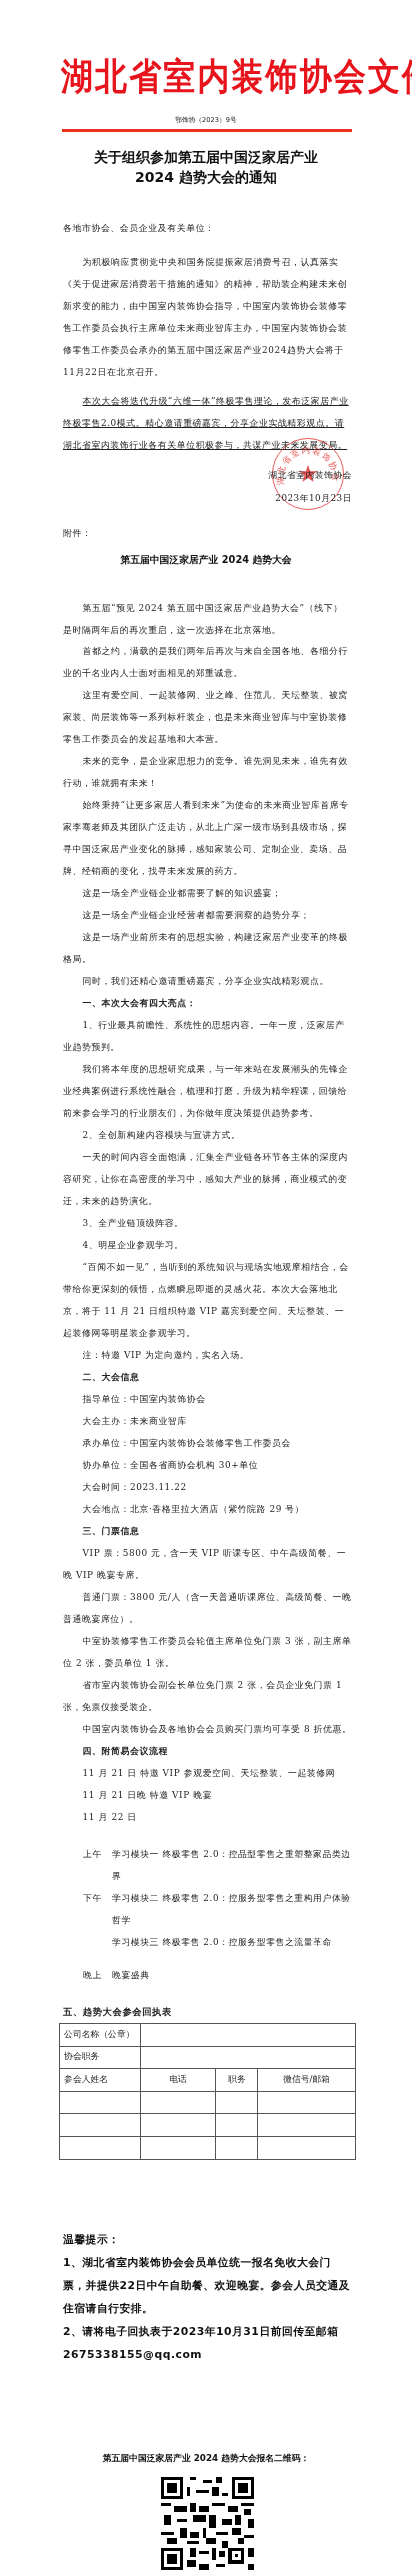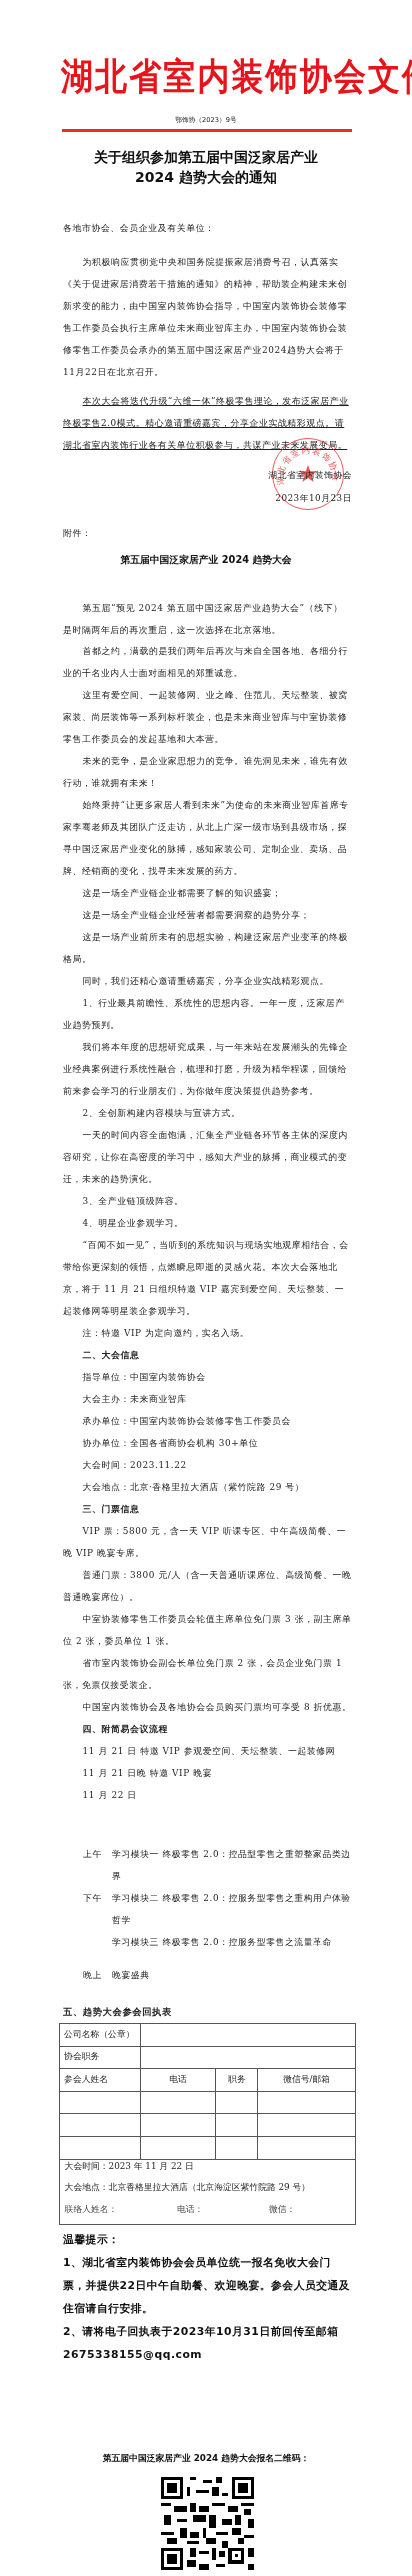--- a/index.html
+++ b/index.html
@@ -84,20 +84,21 @@
     <p class="indent">第五届“预见 2024 第五届中国泛家居产业趋势大会”（线下）是时隔两年后的再次重启，这一次选择在北京落地。</p>
     <p class="indent" style="margin-top:-1px;">首都之约，满载的是我们两年后再次与来自全国各地、各细分行业的千名业内人士面对面相见的郑重诚意。</p>
     <p class="indent">这里有爱空间、一起装修网、业之峰、住范儿、天坛整装、被窝家装、尚层装饰等一系列标杆装企，也是未来商业智库与中室协装修零售工作委员会的发起基地和大本营。</p>
     <p class="indent">未来的竞争，是企业家思想力的竞争。谁先洞见未来，谁先有效行动，谁就拥有未来！</p>
     <p class="indent">始终秉持“让更多家居人看到未来”为使命的未来商业智库首席专家李骞老师及其团队广泛走访，从北上广深一级市场到县级市场，探寻中国泛家居产业变化的脉搏，感知家装公司、定制企业、卖场、品牌、经销商的变化，找寻未来发展的药方。</p>
     <p class="indent">这是一场全产业链企业都需要了解的知识盛宴；</p>
     <p class="indent">这是一场全产业链企业经营者都需要洞察的趋势分享；</p>
     <p class="indent">这是一场产业前所未有的思想实验，构建泛家居产业变革的终极格局。</p>
     <p class="indent">同时，我们还精心邀请重磅嘉宾，分享企业实战精彩观点。</p>
 
+    <p class="indent bold">一、本次大会有四大亮点：</p>
     <p class="indent">1、行业最具前瞻性、系统性的思想内容。一年一度，泛家居产业趋势预判。</p>
     <p class="indent">我们将本年度的思想研究成果，与一年来站在发展潮头的先锋企业经典案例进行系统性融合，梳理和打磨，升级为精华程课，回馈给前来参会学习的行业朋友们，为你做年度决策提供趋势参考。</p>
     <p class="indent">2、全创新构建内容模块与宣讲方式。</p>
     <p class="indent">一天的时间内容全面饱满，汇集全产业链各环节各主体的深度内容研究，让你在高密度的学习中，感知大产业的脉搏，商业模式的变迁，未来的趋势演化。</p>
     <p class="indent">3、全产业链顶级阵容。</p>
     <p class="indent">4、明星企业参观学习。</p>
     <p class="indent">“百闻不如一见”，当听到的系统知识与现场实地观摩相结合，会带给你更深刻的领悟，点燃瞬息即逝的灵感火花。本次大会落地北京，将于 11 月 21 日组织特邀 VIP 嘉宾到爱空间、天坛整装、一起装修网等明星装企参观学习。</p>
     <p class="indent">注：特邀 VIP 为定向邀约，实名入场。</p>
 
     <p class="indent bold">二、大会信息</p>
@@ -178,27 +179,20 @@
     </tr>
     <tr>
       <td style="height:15.5px"></td>
       <td></td>
       <td></td>
       <td></td>
     </tr>
   </tbody>
     </table>
 
-  <div class="abs form-bottom" style="top:2138px; height:87px;">
-    <div class="abs" style="left:4.6px; top:23px;">大会时间：2023 年 11 月 22 日</div>
-    <div class="abs" style="left:4.6px; top:44px;">大会地点：北京香格里拉大酒店（北京海淀区紫竹院路 29 号）</div>
-    <div class="abs" style="left:4.6px; top:66px; color:#444;">联络人姓名：</div>
-    <div class="abs" style="left:117px; top:66px; color:#444;">电话：</div>
-    <div class="abs" style="left:209px; top:66px; color:#444;">微信：</div>
-  </div>
 
   <div class="abs tip" style="top:2228px; line-height:23px;">
     <p>温馨提示：</p>
     <p>1、湖北省室内装饰协会会员单位统一报名免收大会门票，并提供22日中午自助餐、欢迎晚宴。参会人员交通及住宿请自行安排。</p>
     <p>2、请将电子回执表于2023年10月31日前回传至邮箱 2675338155@qq.com</p>
   </div>
 
 
   <div class="abs qr-caption" style="top:2453px;">第五届中国泛家居产业 2024 趋势大会报名二维码：</div>
   <svg class="abs qr" viewBox="0 0 29 29" shape-rendering="crispEdges">

